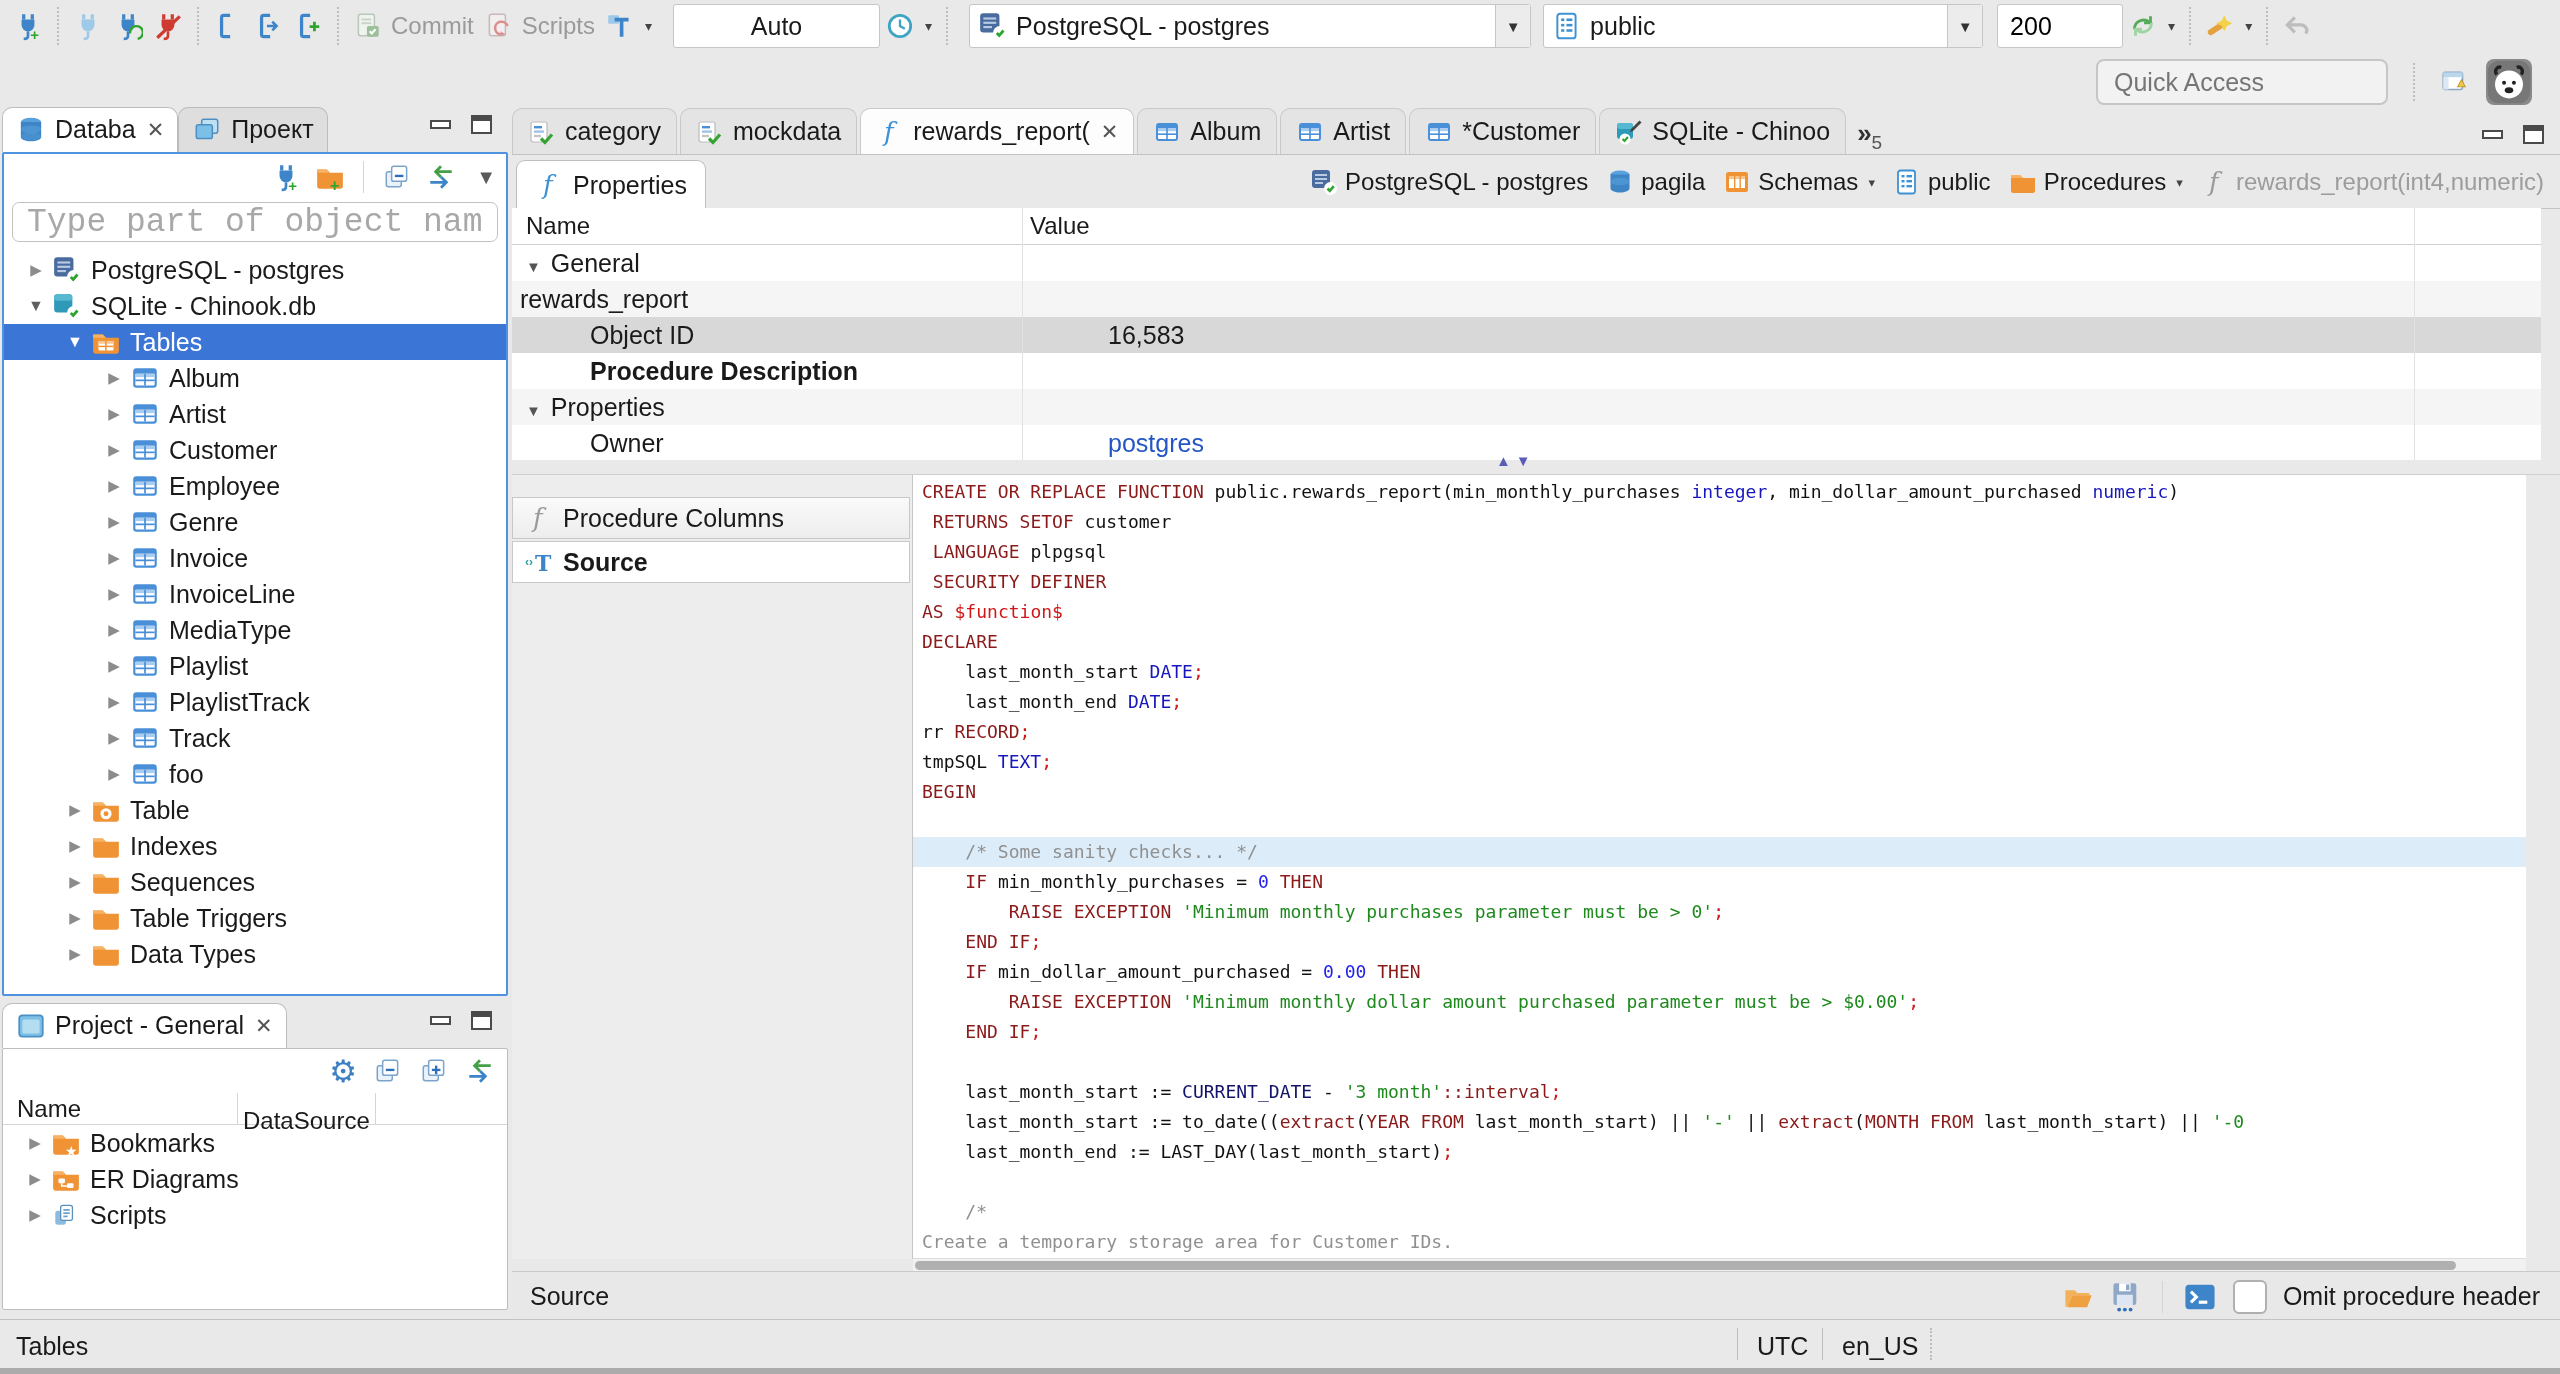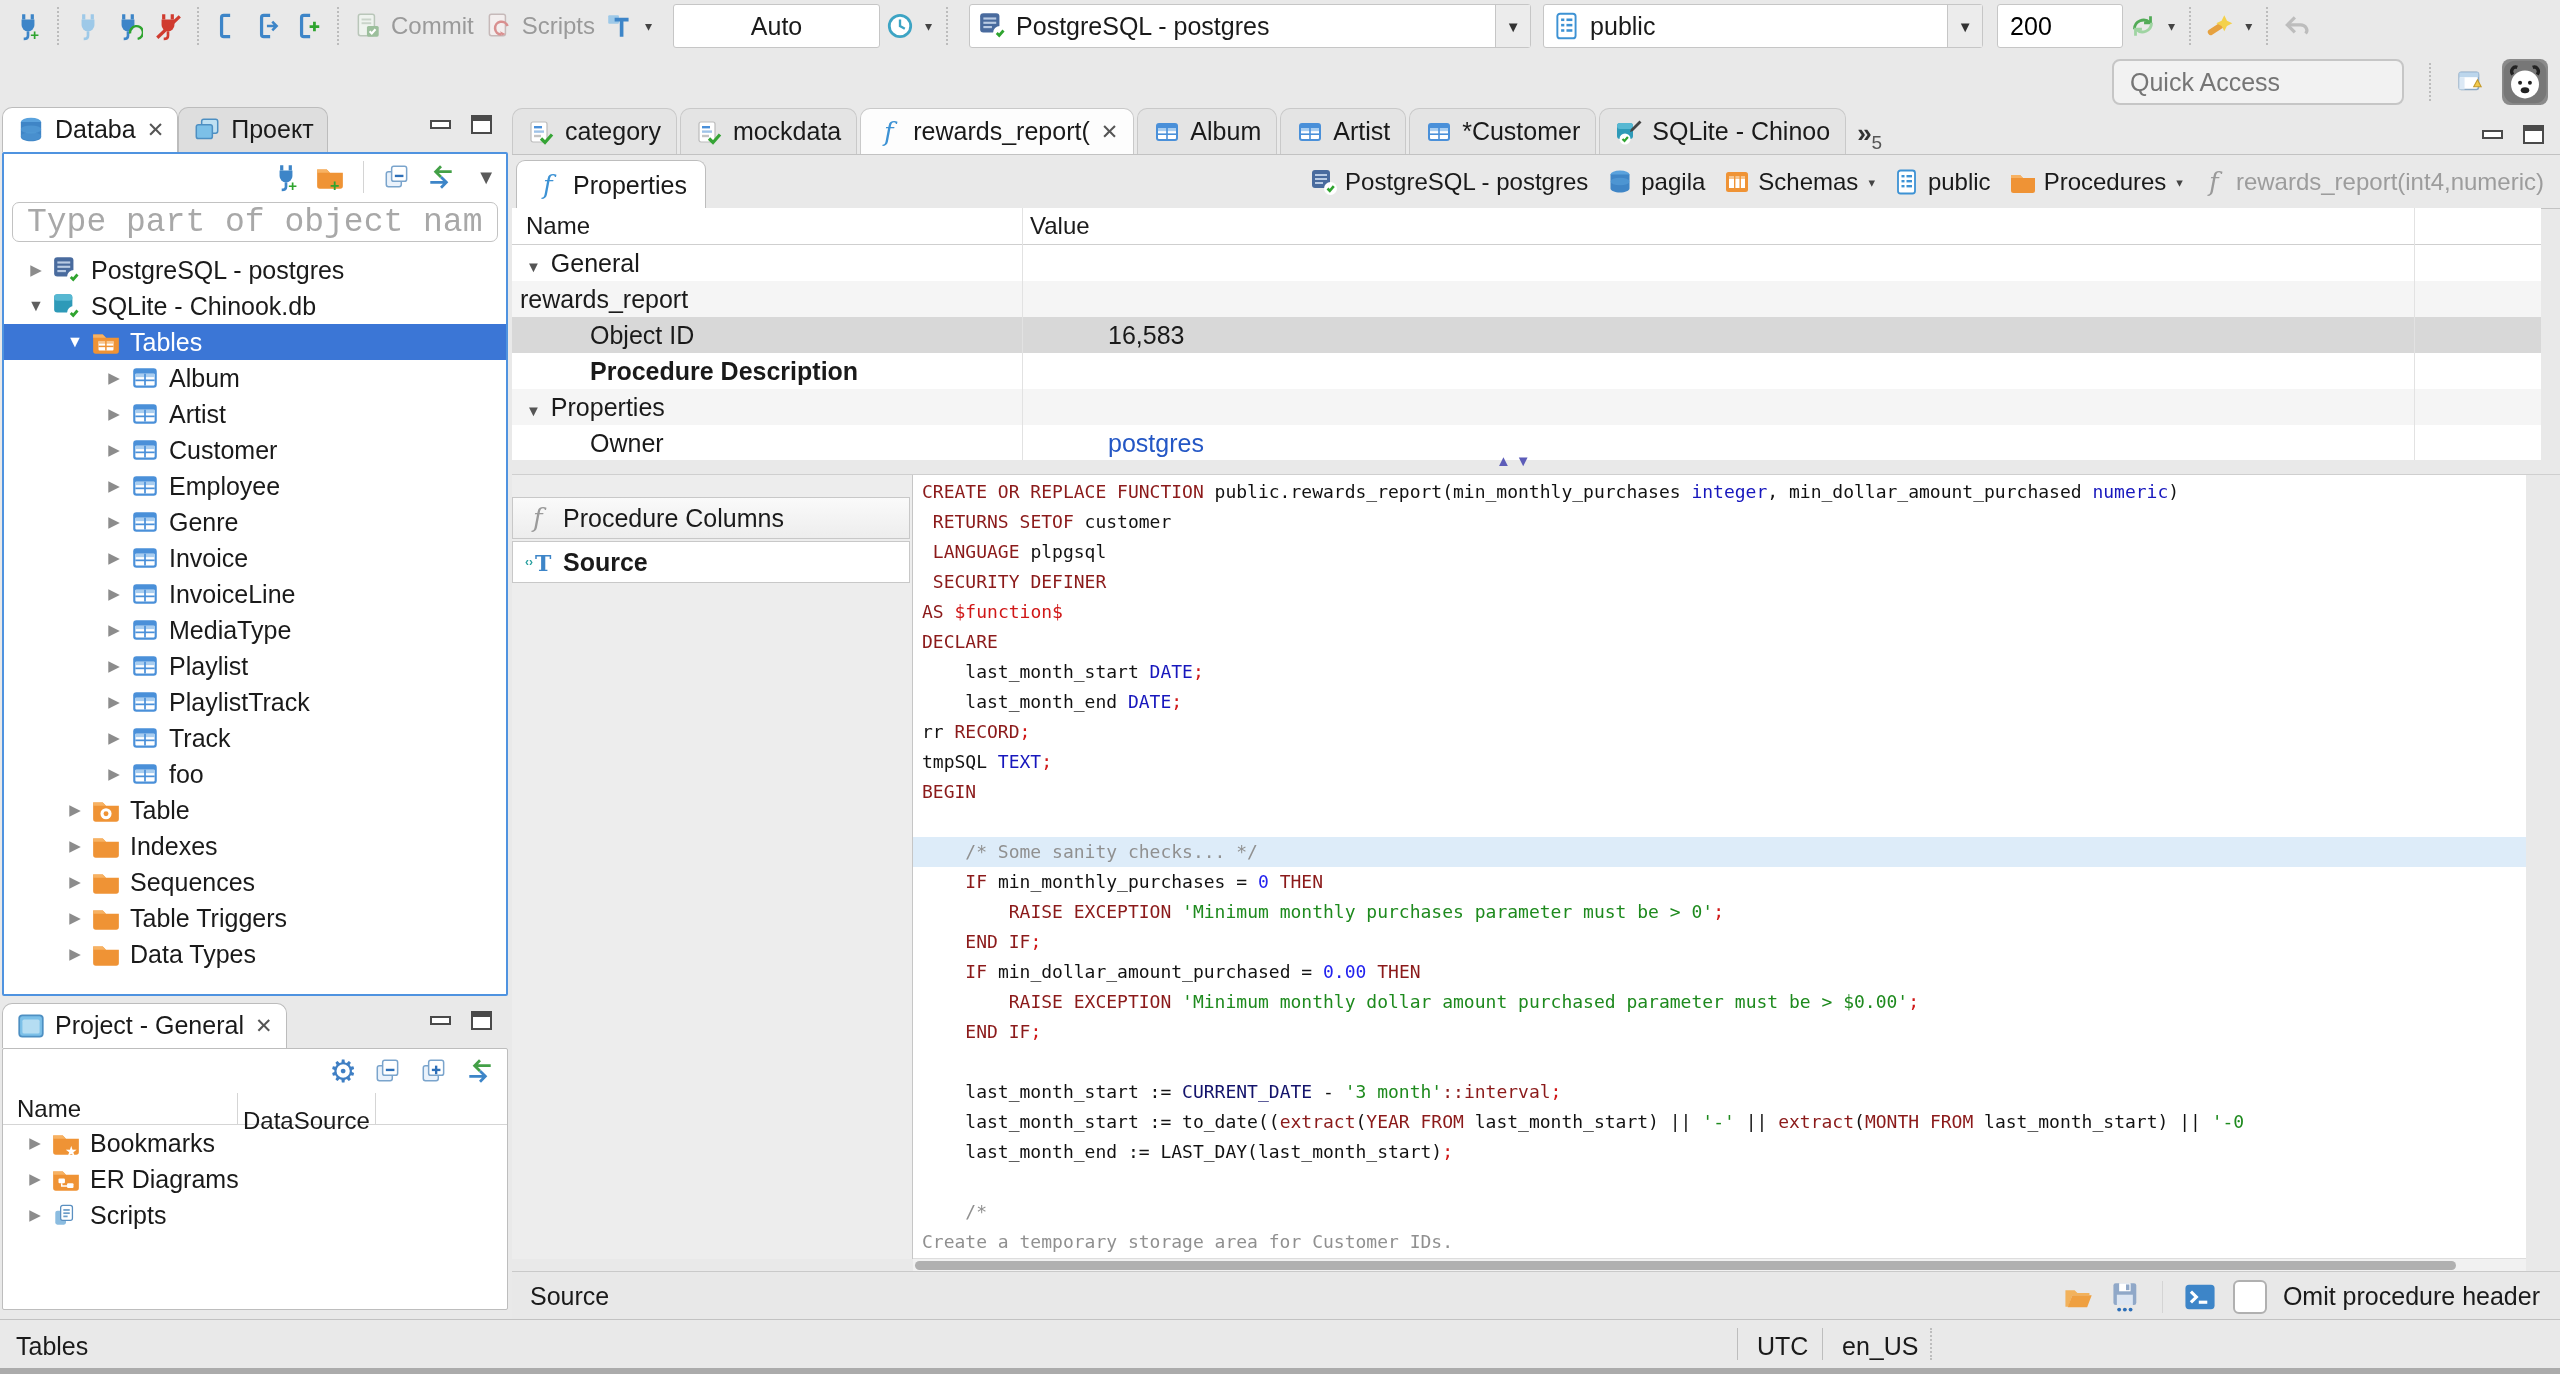--- a/index.html
+++ b/index.html
@@ -12,21 +12,21 @@
   .tbtn{display:flex;align-items:center;gap:8px;margin:0 5px}
   .tsep{height:38px;border-left:2px dotted #bcbcbc;margin:0 9px}
   .tlab{font-size:24px;color:#9a9a9a}
   .dd{font-size:14px;color:#444;margin-left:2px}
   .combo{height:42px;background:#fff;border:1.5px solid #c6c6c6;border-radius:3px;display:flex;align-items:center;font-size:25px}
   .combo .cbtn{margin-left:auto;width:34px;align-self:stretch;border-left:1.5px solid #c6c6c6;background:#ececec;display:flex;align-items:center;justify-content:center;font-size:15px;color:#333}
   .auto{width:205px;justify-content:center;margin-left:16px}
   .conn{width:552px;margin-left:12px;padding-left:8px;gap:8px}
   .schem{width:430px;margin-left:12px;padding-left:8px;gap:8px}
   .fetch{width:112px;margin-left:14px;border:1.5px solid #c6c6c6;border-radius:3px;height:42px;background:#fff;font-size:25px;padding:0 0 0 12px;font-family:"Liberation Sans",sans-serif}
-  .qa-row{position:absolute;top:56px;right:0;height:52px;display:flex;align-items:center;gap:16px;padding-right:12px}
+  .qa-row{position:absolute;top:56px;right:16px;height:52px;display:flex;align-items:center;gap:16px;padding-right:12px}
   .qa{width:272px;height:42px;border:2px solid #c6c6c6;border-radius:8px;background:#f2f2f2;color:#9c9c9c;font-size:25px;padding:0 0 0 16px;font-family:"Liberation Sans",sans-serif}
   .logo-wrap{width:46px;height:46px;border-radius:8px;background:#8a8a8a;padding:0}
 
   
   .statusbar{position:absolute;left:0;right:0;bottom:0;height:54px;border-top:1px solid #c2c2c2;background:#e9e9e9;font-size:25px}
   .statusbar:after{content:"";position:absolute;left:0;right:0;bottom:0;height:6px;background:#ababab}
   .sb-item{position:absolute;top:12px}
   .sb-sep{position:absolute;top:8px;width:0;height:32px;border-left:1px solid #bdbdbd}
   .sb-grip{position:absolute;top:8px;height:32px;border-left:2px dotted #bdbdbd}
 

